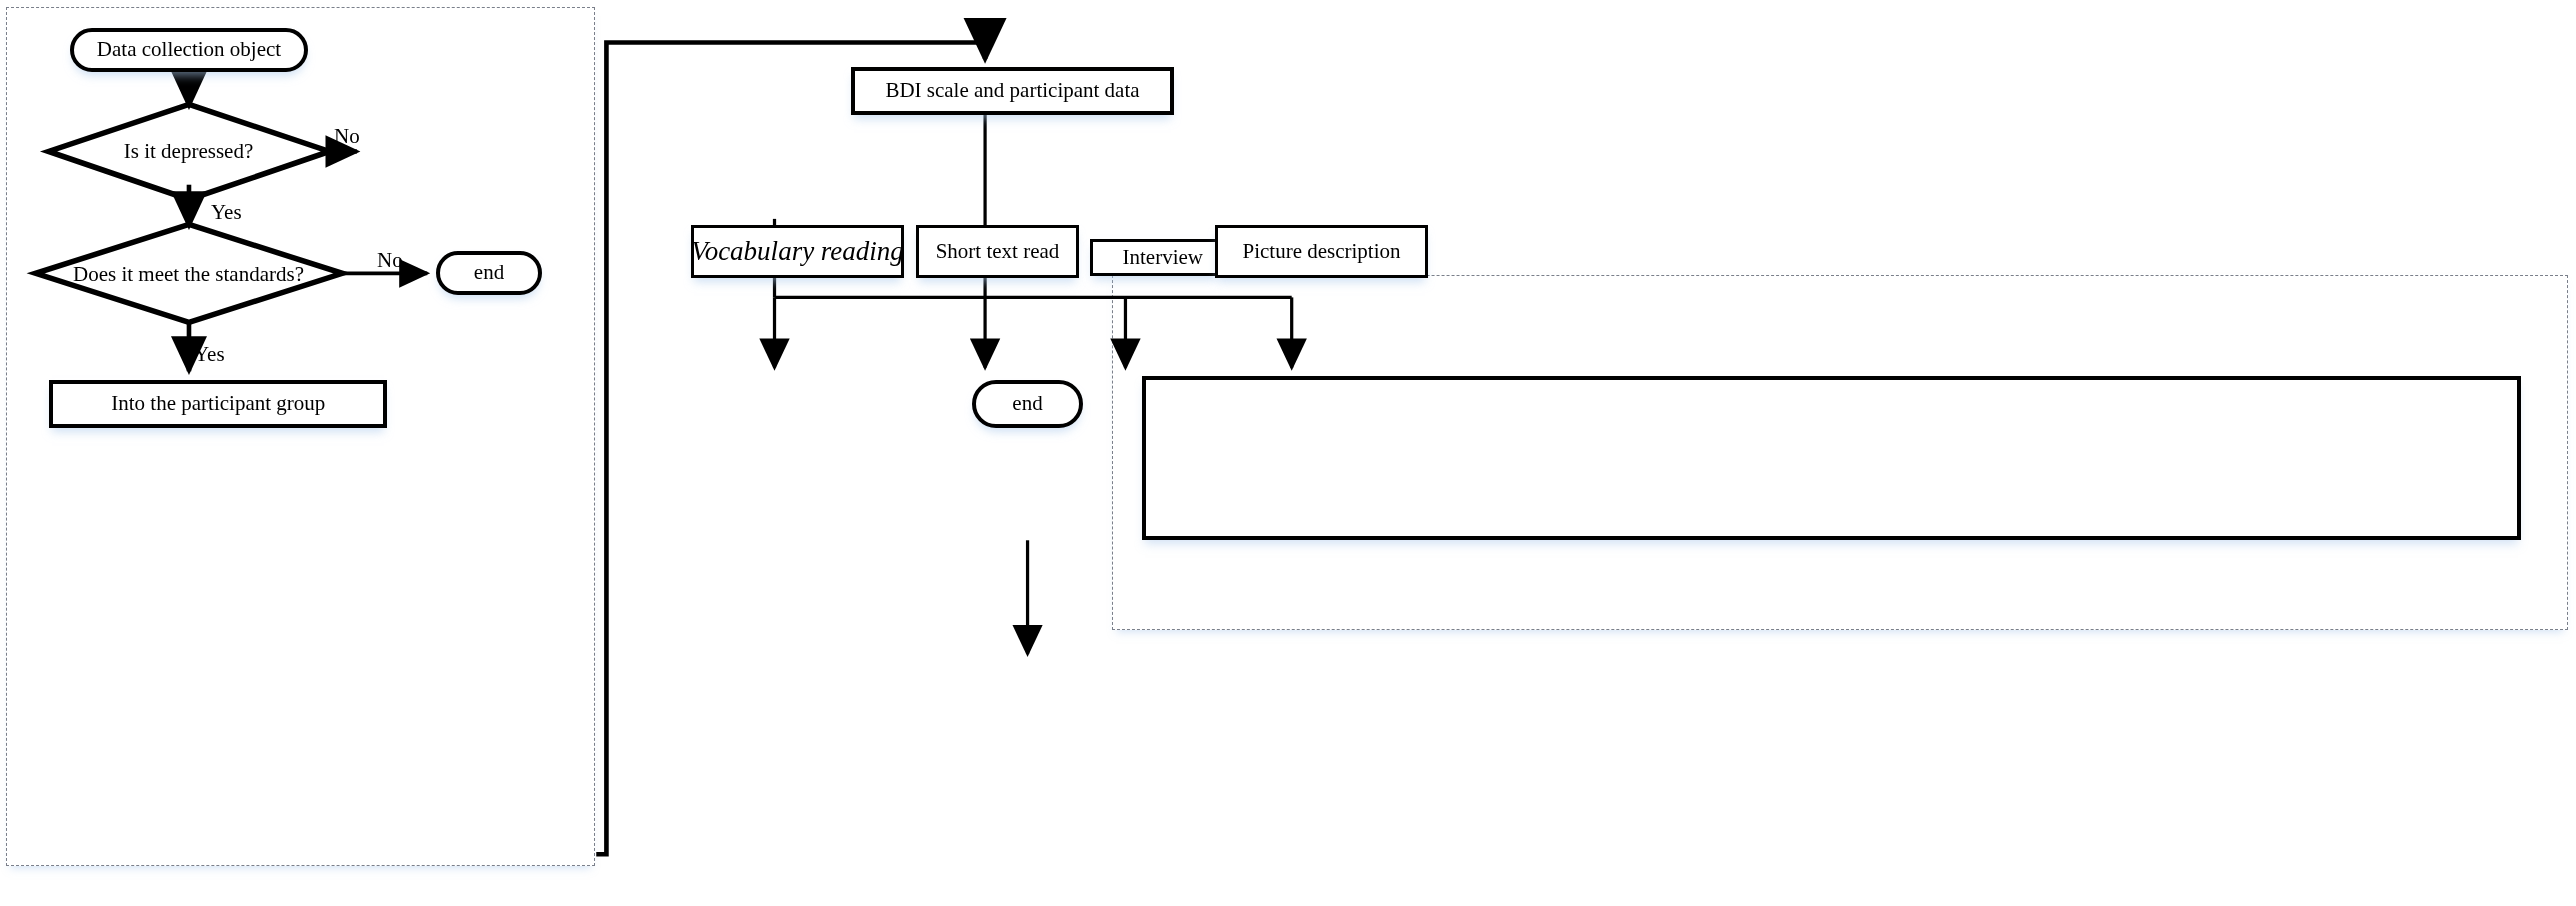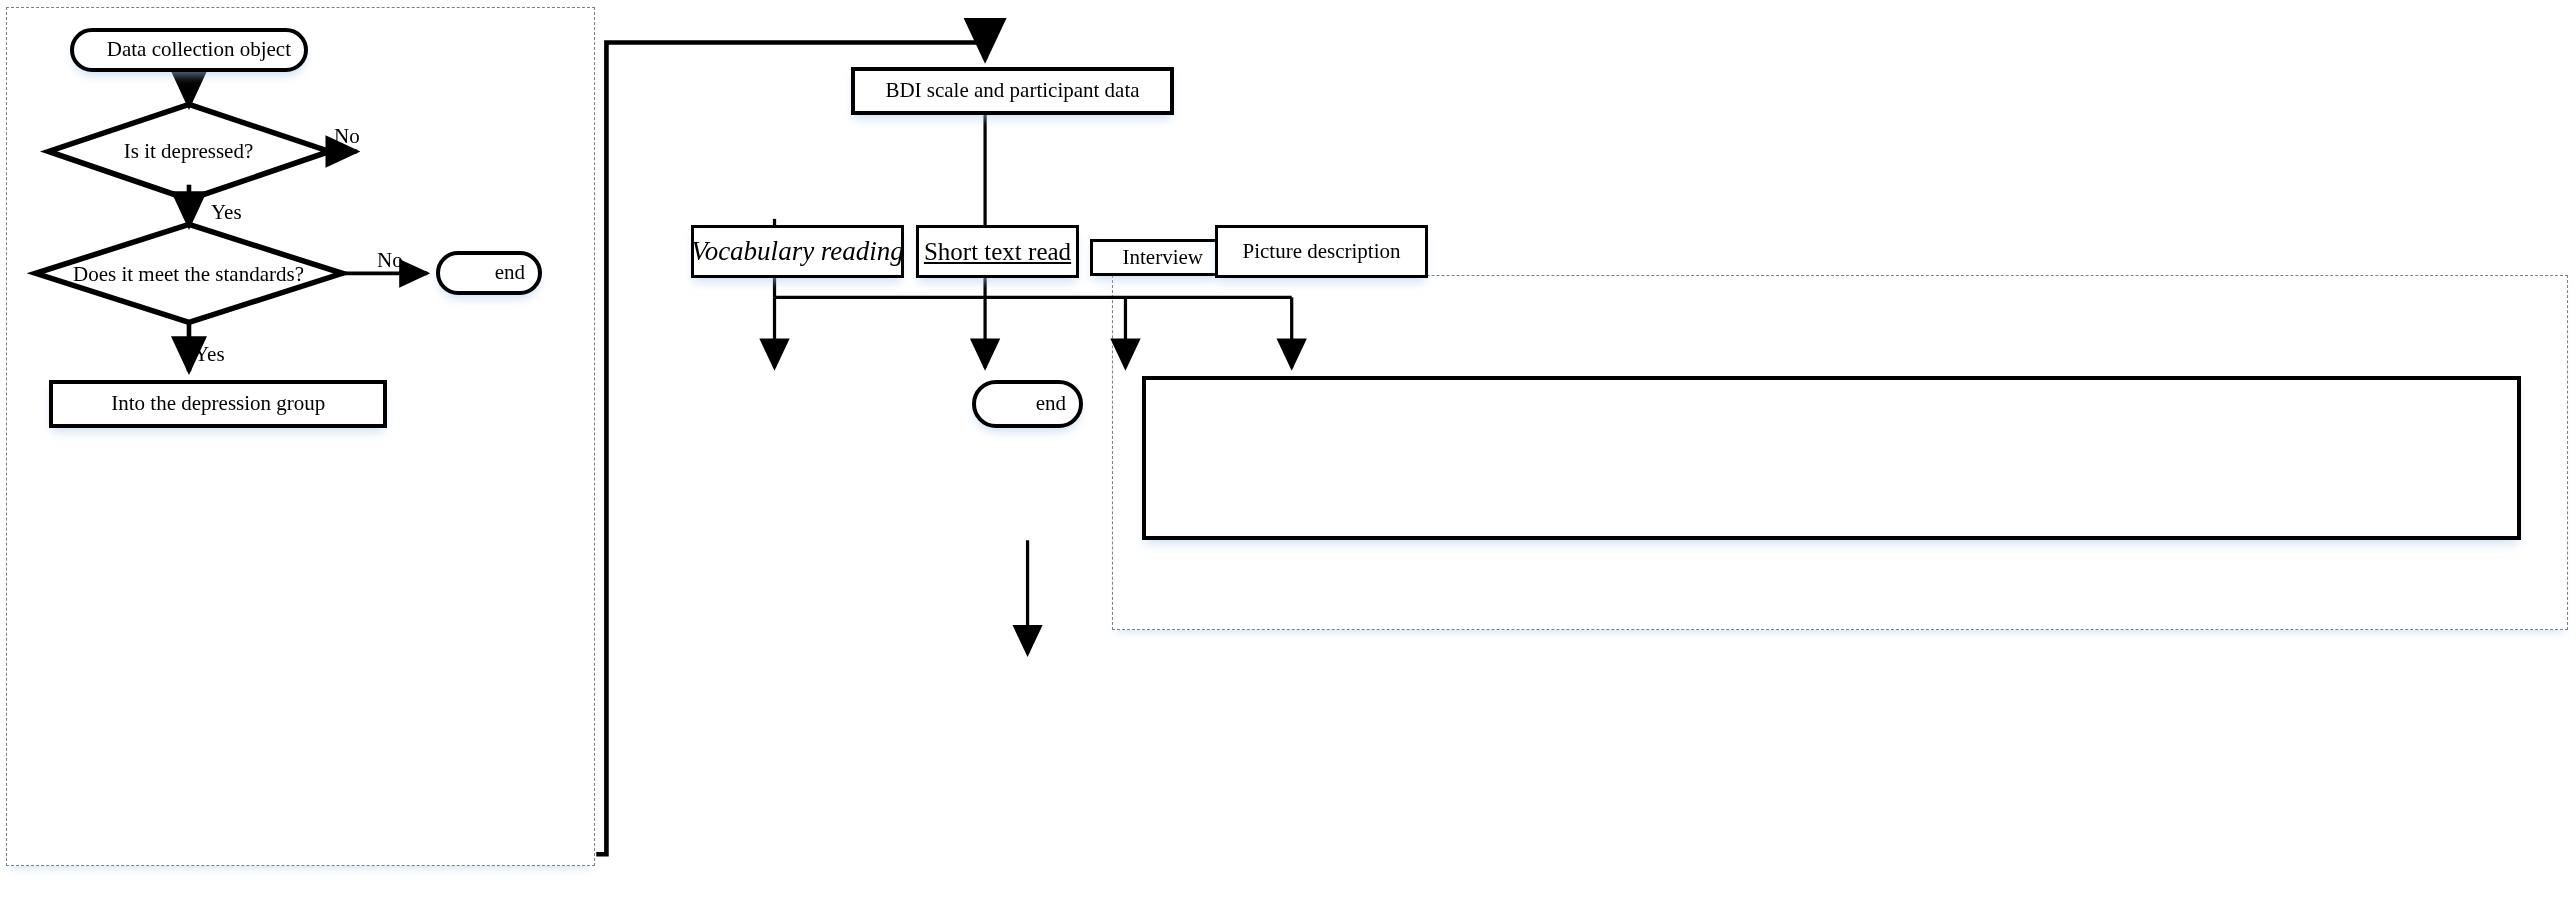--- a/index.html
+++ b/index.html
@@ -31,21 +31,20 @@
     display: flex;
     align-items: center;
     justify-content: center;
     text-align: center;
     color: #000000;
     line-height: 1.1;
     box-shadow: 0 6.5px 9.2px -2.8px rgba(170,200,235,0.55);
   }
   .node.pill {
     border-radius: 923px;
-    justify-content: flex-end;
   }
   .node.rect {
     border-radius: 0;
     margin-left: 29px;
   }
   .node.thin {
     border-width: 3.7px;
   }
   .node-label {
     display: block;
@@ -153,41 +152,41 @@
 
   <div class="diamond" style="left:35px; top:225px; width:307px; height:98px;">
     <span class="dlabel" style="font-size:21px;">Does it meet the standards?</span>
   </div>
 
   <div class="node pill" style="left:436px; top:251px; width:106px; height:44px;">
     <span class="node-label" style="font-size:21px;">end</span>
   </div>
 
   <div class="node rect" style="left:20.3px; top:380px; width:338px; height:48px;">
-    <span class="node-label" style="font-size:21px;">Into the depression group</span>
+    <span class="node-label" style="font-size:21px;">Into the participant group</span>
   </div>
 
   <div class="edge-label" style="left:334px; top:124px; font-size:21px;">No</div>
 
   <div class="edge-label" style="left:211px; top:200px; font-size:21px;">Yes</div>
 
   <div class="edge-label" style="left:377px; top:248px; font-size:21px;">No</div>
 
   <div class="edge-label" style="left:194px; top:342px; font-size:21px;">Yes</div>
 
   <div class="node rect" style="left:822px; top:67px; width:323px; height:48px;">
     <span class="node-label" style="font-size:21px;">BDI scale and participant data</span>
   </div>
 
   <div class="node rect thin" style="left:662px; top:225px; width:213px; height:53px;">
     <span class="node-label" style="font-size:27px;font-style:italic;">Vocabulary reading</span>
   </div>
 
   <div class="node rect thin" style="left:887px; top:225px; width:163px; height:53px;">
-    <span class="node-label" style="font-size:25px;text-decoration:underline;">Short text read</span>
+    <span class="node-label" style="font-size:21px;">Short text read</span>
   </div>
 
   <div class="node rect thin" style="left:1061px; top:239px; width:129px; height:37px;justify-content:flex-end;">
     <span class="node-label" style="font-size:21px;">Interview</span>
   </div>
 
   <div class="node rect thin" style="left:1186px; top:225px; width:213px; height:53px;text-align:right;">
     <span class="node-label" style="font-size:21px;">Picture description</span>
   </div>
 

